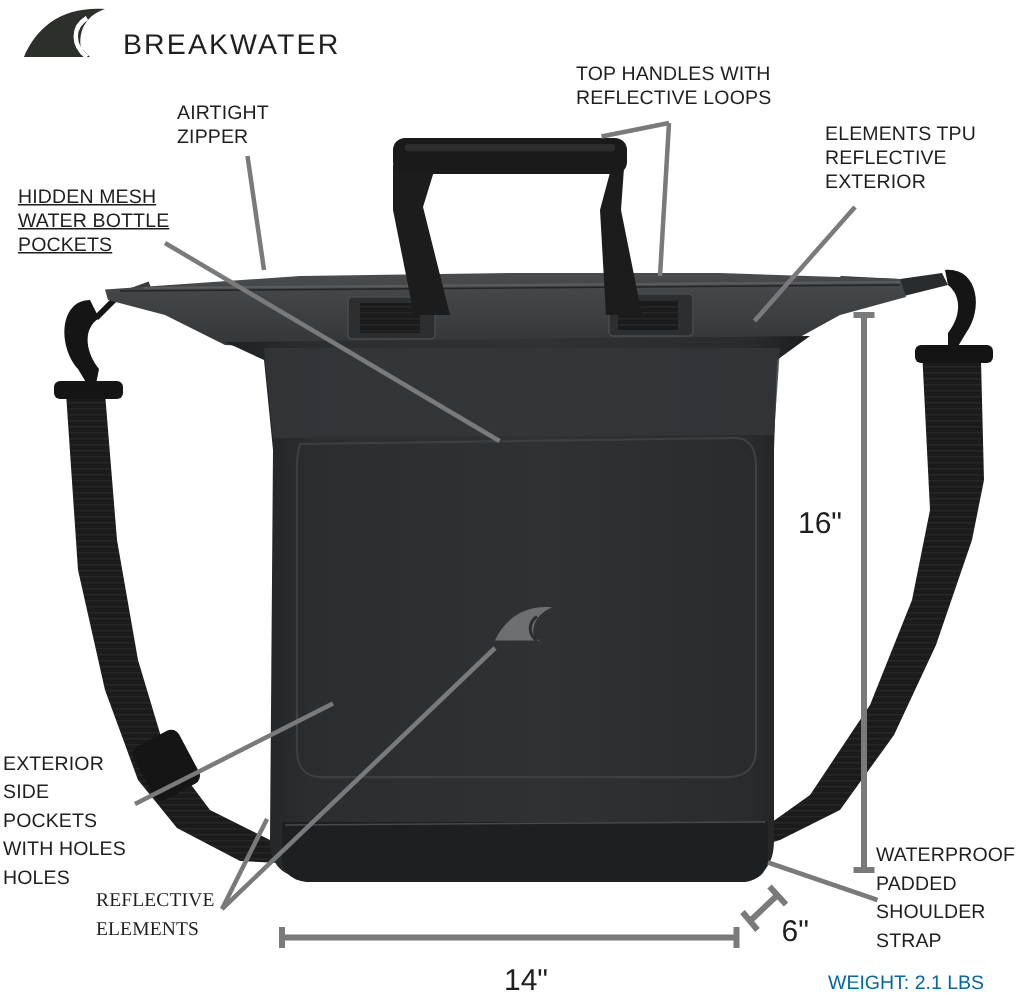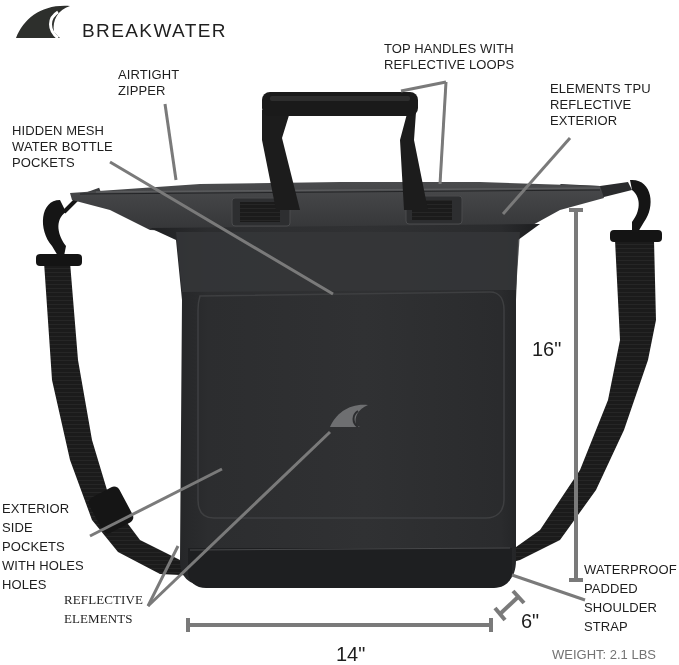--- a/index.html
+++ b/index.html
@@ -45,21 +45,21 @@
     .brand-name span { display: block; }
     .dim {
       position: absolute;
       font-size: 20px;
       color: #1e1e1e;
       white-space: nowrap;
     }
     .weight {
       position: absolute;
       font-size: 13px;
-      color: #737373;
+      color: #0369a1;
       white-space: nowrap;
     }
   </style>
 </head>
 <body>
 
 <svg class="canvas" viewBox="0 0 679 665" xmlns="http://www.w3.org/2000/svg">
   <defs>
     <linearGradient id="bodyGrad" x1="0" y1="0" x2="1" y2="0">
       <stop offset="0" stop-color="#1f2022"></stop>
@@ -189,21 +189,21 @@
   <span>TOP HANDLES WITH</span>
   <span>REFLECTIVE LOOPS</span>
 </div>
 
 <div class="label" style="left:550px; top:81px;">
   <span>ELEMENTS TPU</span>
   <span>REFLECTIVE</span>
   <span>EXTERIOR</span>
 </div>
 
-<div class="label" style="left:12px; top:123px;">
+<div class="label" style="left:12px; top:123px;text-decoration:underline;">
   <span>HIDDEN MESH</span>
   <span>WATER BOTTLE</span>
   <span>POCKETS</span>
 </div>
 
 <div class="label" style="left:2px; top:499px; line-height:19px;">
   <span>EXTERIOR</span>
   <span>SIDE</span>
   <span>POCKETS</span>
   <span>WITH HOLES</span>

